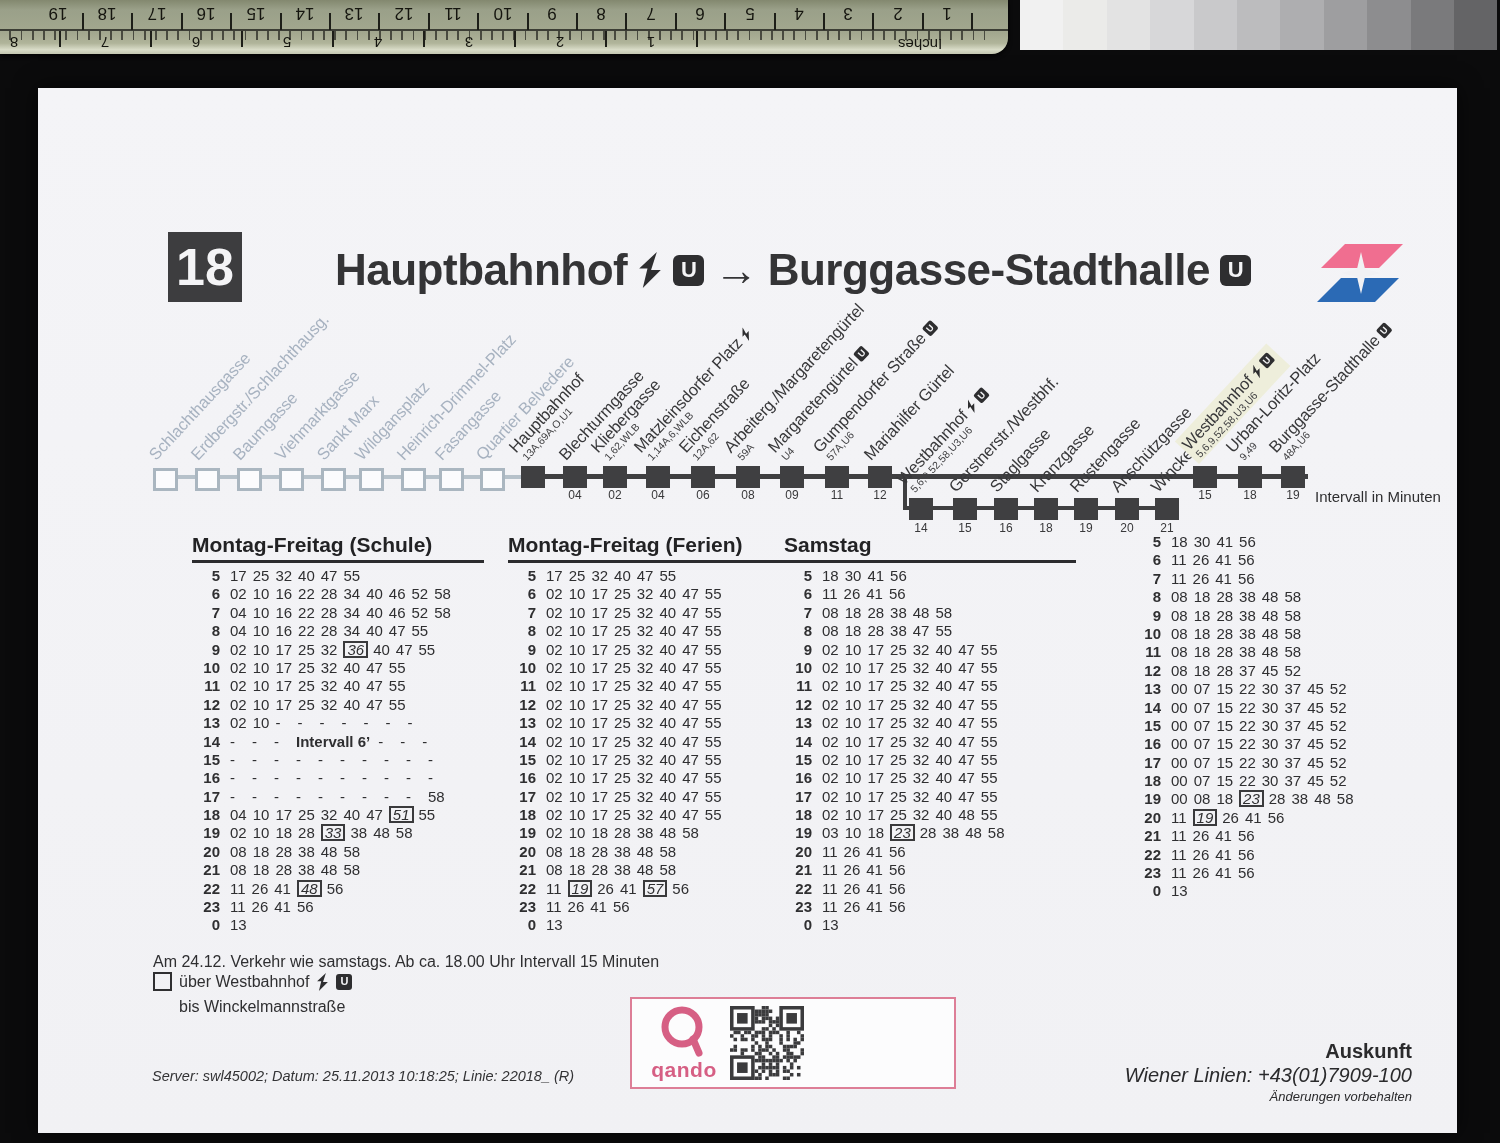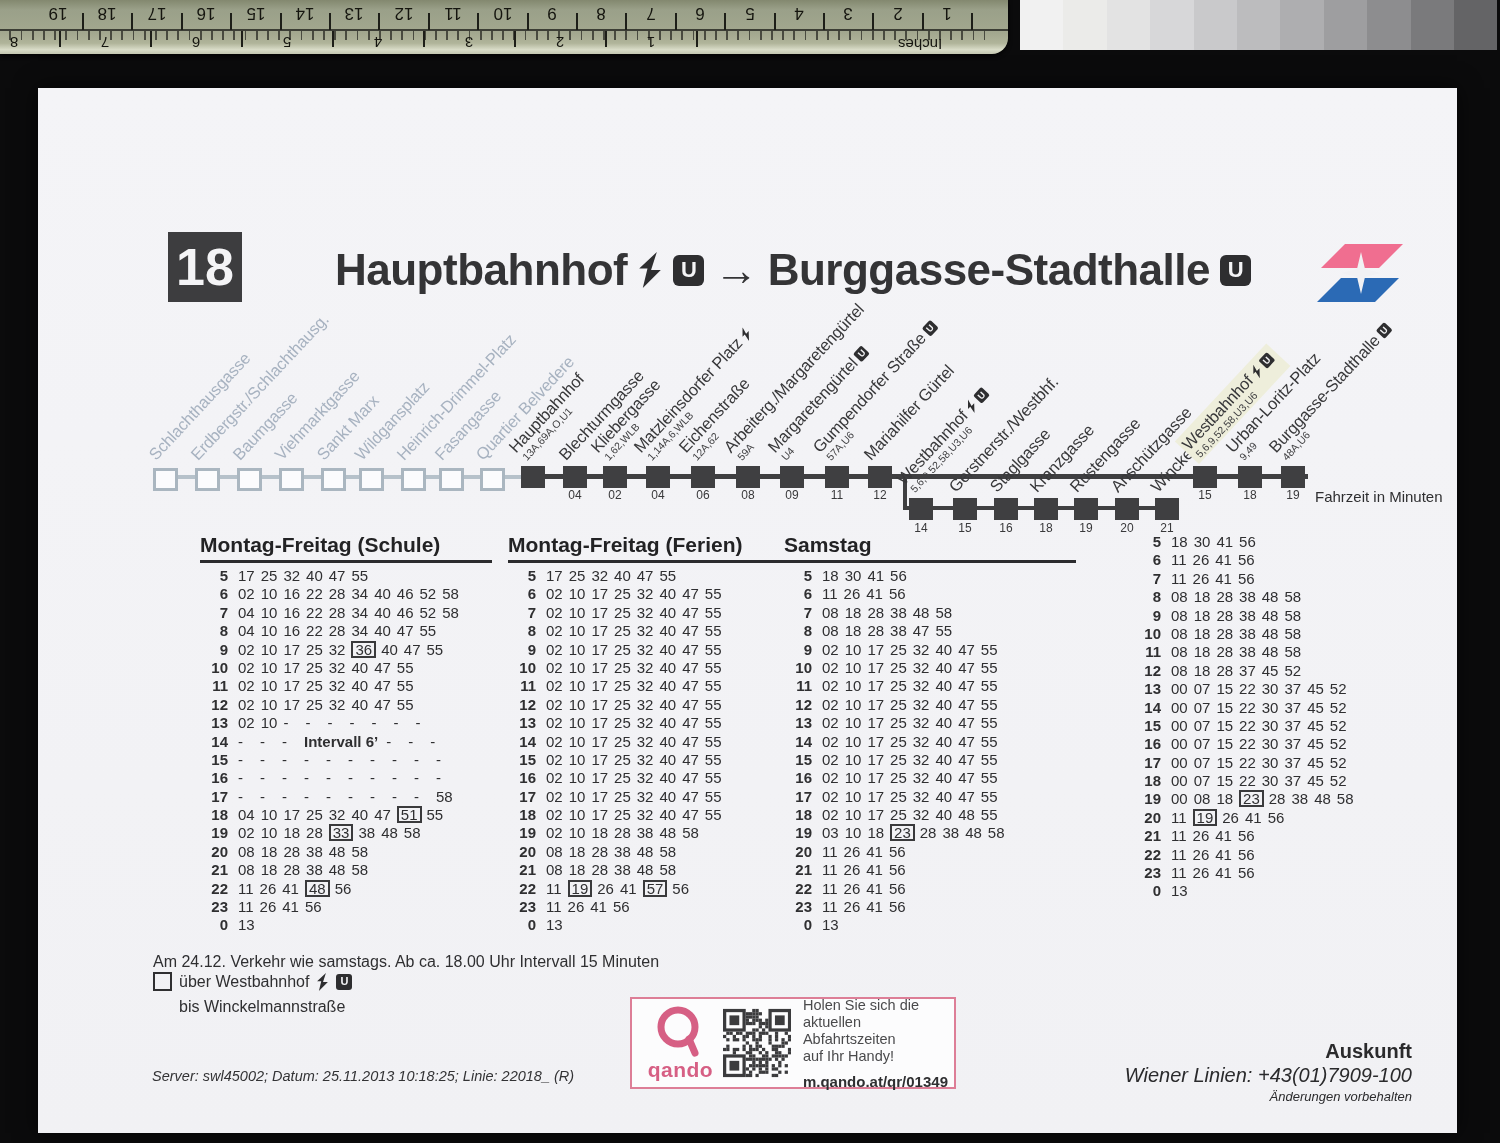--- a/index.html
+++ b/index.html
@@ -48,21 +48,21 @@
   .st-min{position:absolute;width:30px;text-align:center;font-size:12px;color:#39393b;}
   .fahrzeit{position:absolute;left:1277px;top:400px;font-size:15px;color:#2e2e30;}
   
   .tt-col{position:absolute;top:445px;}
   .tt-head{font-size:21px;font-weight:bold;color:#222224;border-bottom:3px solid #2c2c2e;
            padding-bottom:3px;margin-bottom:4px;}
   .tt-row{position:relative;height:18.4px;font-size:15px;color:#2f2f31;}
   .tt-hour{position:absolute;left:0;width:28px;text-align:right;font-weight:bold;}
   .tt-mins{position:absolute;left:38px;white-space:nowrap;}
   .tok{margin-right:6px;}
-  .tok-box{display:inline-block;border:2px solid #3a3a3c;line-height:13px;padding:0 2px;margin-right:5px;}
+  .tok-box{display:inline-block;border:2px solid #3a3a3c;line-height:13px;padding:0 2px;margin-right:5px;font-style:italic;}
   .tok-dash{display:inline-block;width:5px;margin-right:17px;}
   .tok-label{font-weight:bold;margin-right:8px;}
   
   .fnotes{position:absolute;left:115px;top:864px;font-size:16px;color:#2f2f31;line-height:19px;}
   .fn-row{display:flex;align-items:center;gap:7px;margin-top:1px;}
   .fn-box{display:inline-block;width:15px;height:15px;border:2.5px solid #2f2f31;}
   .fn-indent{margin-left:26px;margin-top:6px;}
   
   .qando{position:absolute;left:592px;top:909px;width:326px;height:92px;border:2px solid #dd7e97;
          background:#fcfcfd;display:flex;align-items:center;padding:0 6px;box-sizing:border-box;}
@@ -443,24 +443,24 @@
         <div class="st-anchor" style="left: 1249px; top: 376px;">
           <div class="st-rot">
             <div class="st-name">
               <span>Burggasse-Stadthalle</span>
               <span class="u-chip u-sm">U</span>
             </div>
             <div class="st-sub">48A,U6</div>
           </div>
         </div>
       </div>
-    <div class="fahrzeit">Fahrzeit in Minuten</div>
+    <div class="fahrzeit">Intervall in Minuten</div>
 
     <div id="timetables">
-        <div class="tt-col" style="left: 162px; width: 292px;">
+        <div class="tt-col" style="left: 154px; width: 292px;">
           <div class="tt-head">Montag-Freitag (Schule)</div>
           <div class="tt-row">
             <span class="tt-hour">5</span>
             <span class="tt-mins"><span class="tok">17</span><span class="tok">25</span><span class="tok">32</span><span class="tok">40</span><span class="tok">47</span><span class="tok">55</span></span>
           </div>
           <div class="tt-row">
             <span class="tt-hour">6</span>
             <span class="tt-mins"><span class="tok">02</span><span class="tok">10</span><span class="tok">16</span><span class="tok">22</span><span class="tok">28</span><span class="tok">34</span><span class="tok">40</span><span class="tok">46</span><span class="tok">52</span><span class="tok">58</span></span>
           </div>
           <div class="tt-row">
@@ -954,26 +954,20 @@
           <rect x="0" y="0" width="7" height="7" fill="#3b3b3d"></rect>
           <rect x="1" y="1" width="5" height="5" fill="#fcfcfd"></rect>
           <rect x="2" y="2" width="3" height="3" fill="#3b3b3d"></rect>
           <rect x="14" y="0" width="7" height="7" fill="#3b3b3d"></rect>
           <rect x="15" y="1" width="5" height="5" fill="#fcfcfd"></rect>
           <rect x="16" y="2" width="3" height="3" fill="#3b3b3d"></rect>
           <rect x="0" y="14" width="7" height="7" fill="#3b3b3d"></rect>
           <rect x="1" y="15" width="5" height="5" fill="#fcfcfd"></rect>
           <rect x="2" y="16" width="3" height="3" fill="#3b3b3d"></rect>
         </svg>
-      <div class="q-text">
-        <div>Holen Sie sich die</div>
-        <div>aktuellen Abfahrtszeiten</div>
-        <div>auf Ihr Handy!</div>
-        <div class="q-url">m.qando.at/qr/01349</div>
-      </div>
     </div>
 
     <div class="info">
       <div class="info-title">Auskunft</div>
       <div class="info-phone">Wiener Linien: +43(01)7909-100</div>
       <div class="info-note">Änderungen vorbehalten</div>
     </div>
 
     <div class="server">Server: swl45002;  Datum: 25.11.2013 10:18:25;  Linie: 22018_ (R)</div>
   </div>

